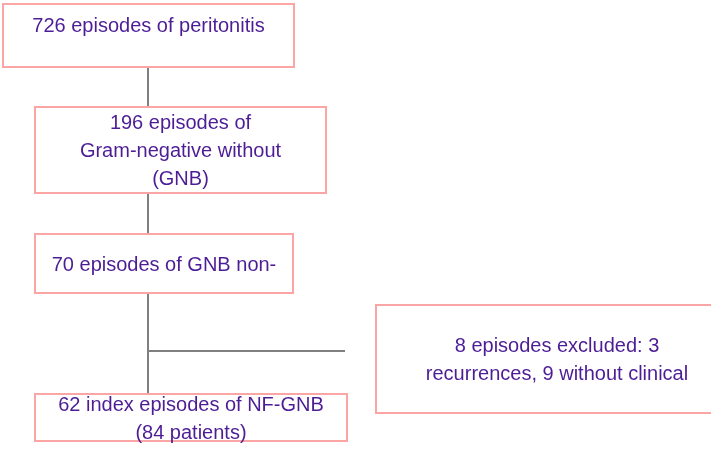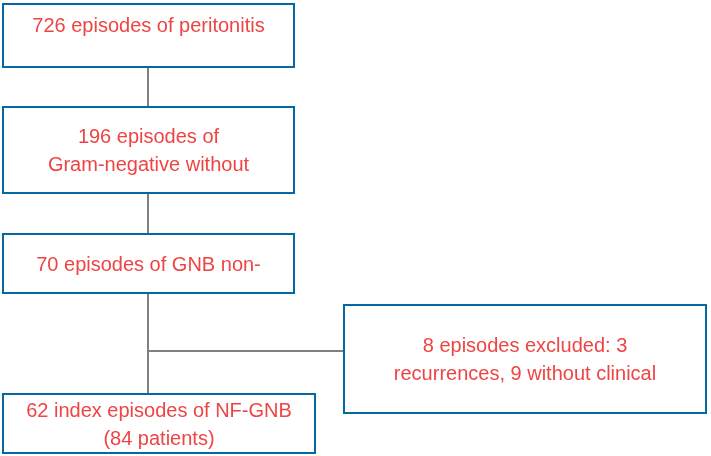--- a/index.html
+++ b/index.html
@@ -11,39 +11,39 @@
     position: relative;
     width: 711px;
     height: 456px;
     background: #ffffff;
     font-family: "Liberation Sans", sans-serif;
     overflow: hidden;
   }
   .node {
     position: absolute;
     box-sizing: border-box;
-    border: 2px solid #0369a1;
+    border: 2px solid #fca5a5;
     background: #ffffff;
-    color: #ef4444;
+    color: #4c1d95;
     font-size: 20px;
     line-height: 28px;
     text-align: center;
     display: flex;
     justify-content: center;
     padding: 0 6px;
   }
   .node .lines {
     width: 100%;
   }
   .node .line {
     display: block;
     white-space: nowrap;
   }
   .node-top { align-items: flex-start; padding-top: 6px; }
-  .node-mid { align-items: center; }
+  .node-mid { align-items: center; margin-left: 32px; }
 
   
   .conn {
     position: absolute;
     background: #808080;
   }
   .conn-v { width: 2px; }
   .conn-h { height: 2px; }
 </style>
 </head>
@@ -56,42 +56,43 @@
       <span class="line">726 episodes of peritonitis</span>
     </span>
   </div>
 
   <div class="conn conn-v" style="left:147px; top:68px; height:38px;"></div>
 
   <div class="node node-mid" style="left:2px; top:106px; width:293px; height:88px;">
     <span class="lines">
       <span class="line">196 episodes of</span>
       <span class="line">Gram-negative without</span>
+      <span class="line">(GNB)</span>
     </span>
   </div>
 
   <div class="conn conn-v" style="left:147px; top:194px; height:40px;"></div>
 
-  <div class="node node-mid" style="left:2px; top:233px; width:293px; height:61px;">
+  <div class="node node-mid" style="left:2px; top:233px; width:260px; height:61px;">
     <span class="lines">
       <span class="line">70 episodes of GNB non-</span>
     </span>
   </div>
 
   <div class="conn conn-v" style="left:147px; top:294px; height:100px;"></div>
 
   <div class="conn conn-h" style="left:147px; top:350px; width:198px;"></div>
 
   <div class="node node-mid" style="left:343px; top:304px; width:364px; height:110px;">
     <span class="lines">
       <span class="line">8 episodes excluded: 3</span>
       <span class="line">recurrences, 9 without clinical</span>
     </span>
   </div>
 
-  <div class="node node-mid" style="left:2px; top:393px; width:314px; height:61px;">
+  <div class="node node-mid" style="left:2px; top:393px; width:314px; height:49px;">
     <span class="lines">
       <span class="line">62 index episodes of NF-GNB</span>
       <span class="line">(84 patients)</span>
     </span>
   </div>
 
 </div>
 
 </body></html>

